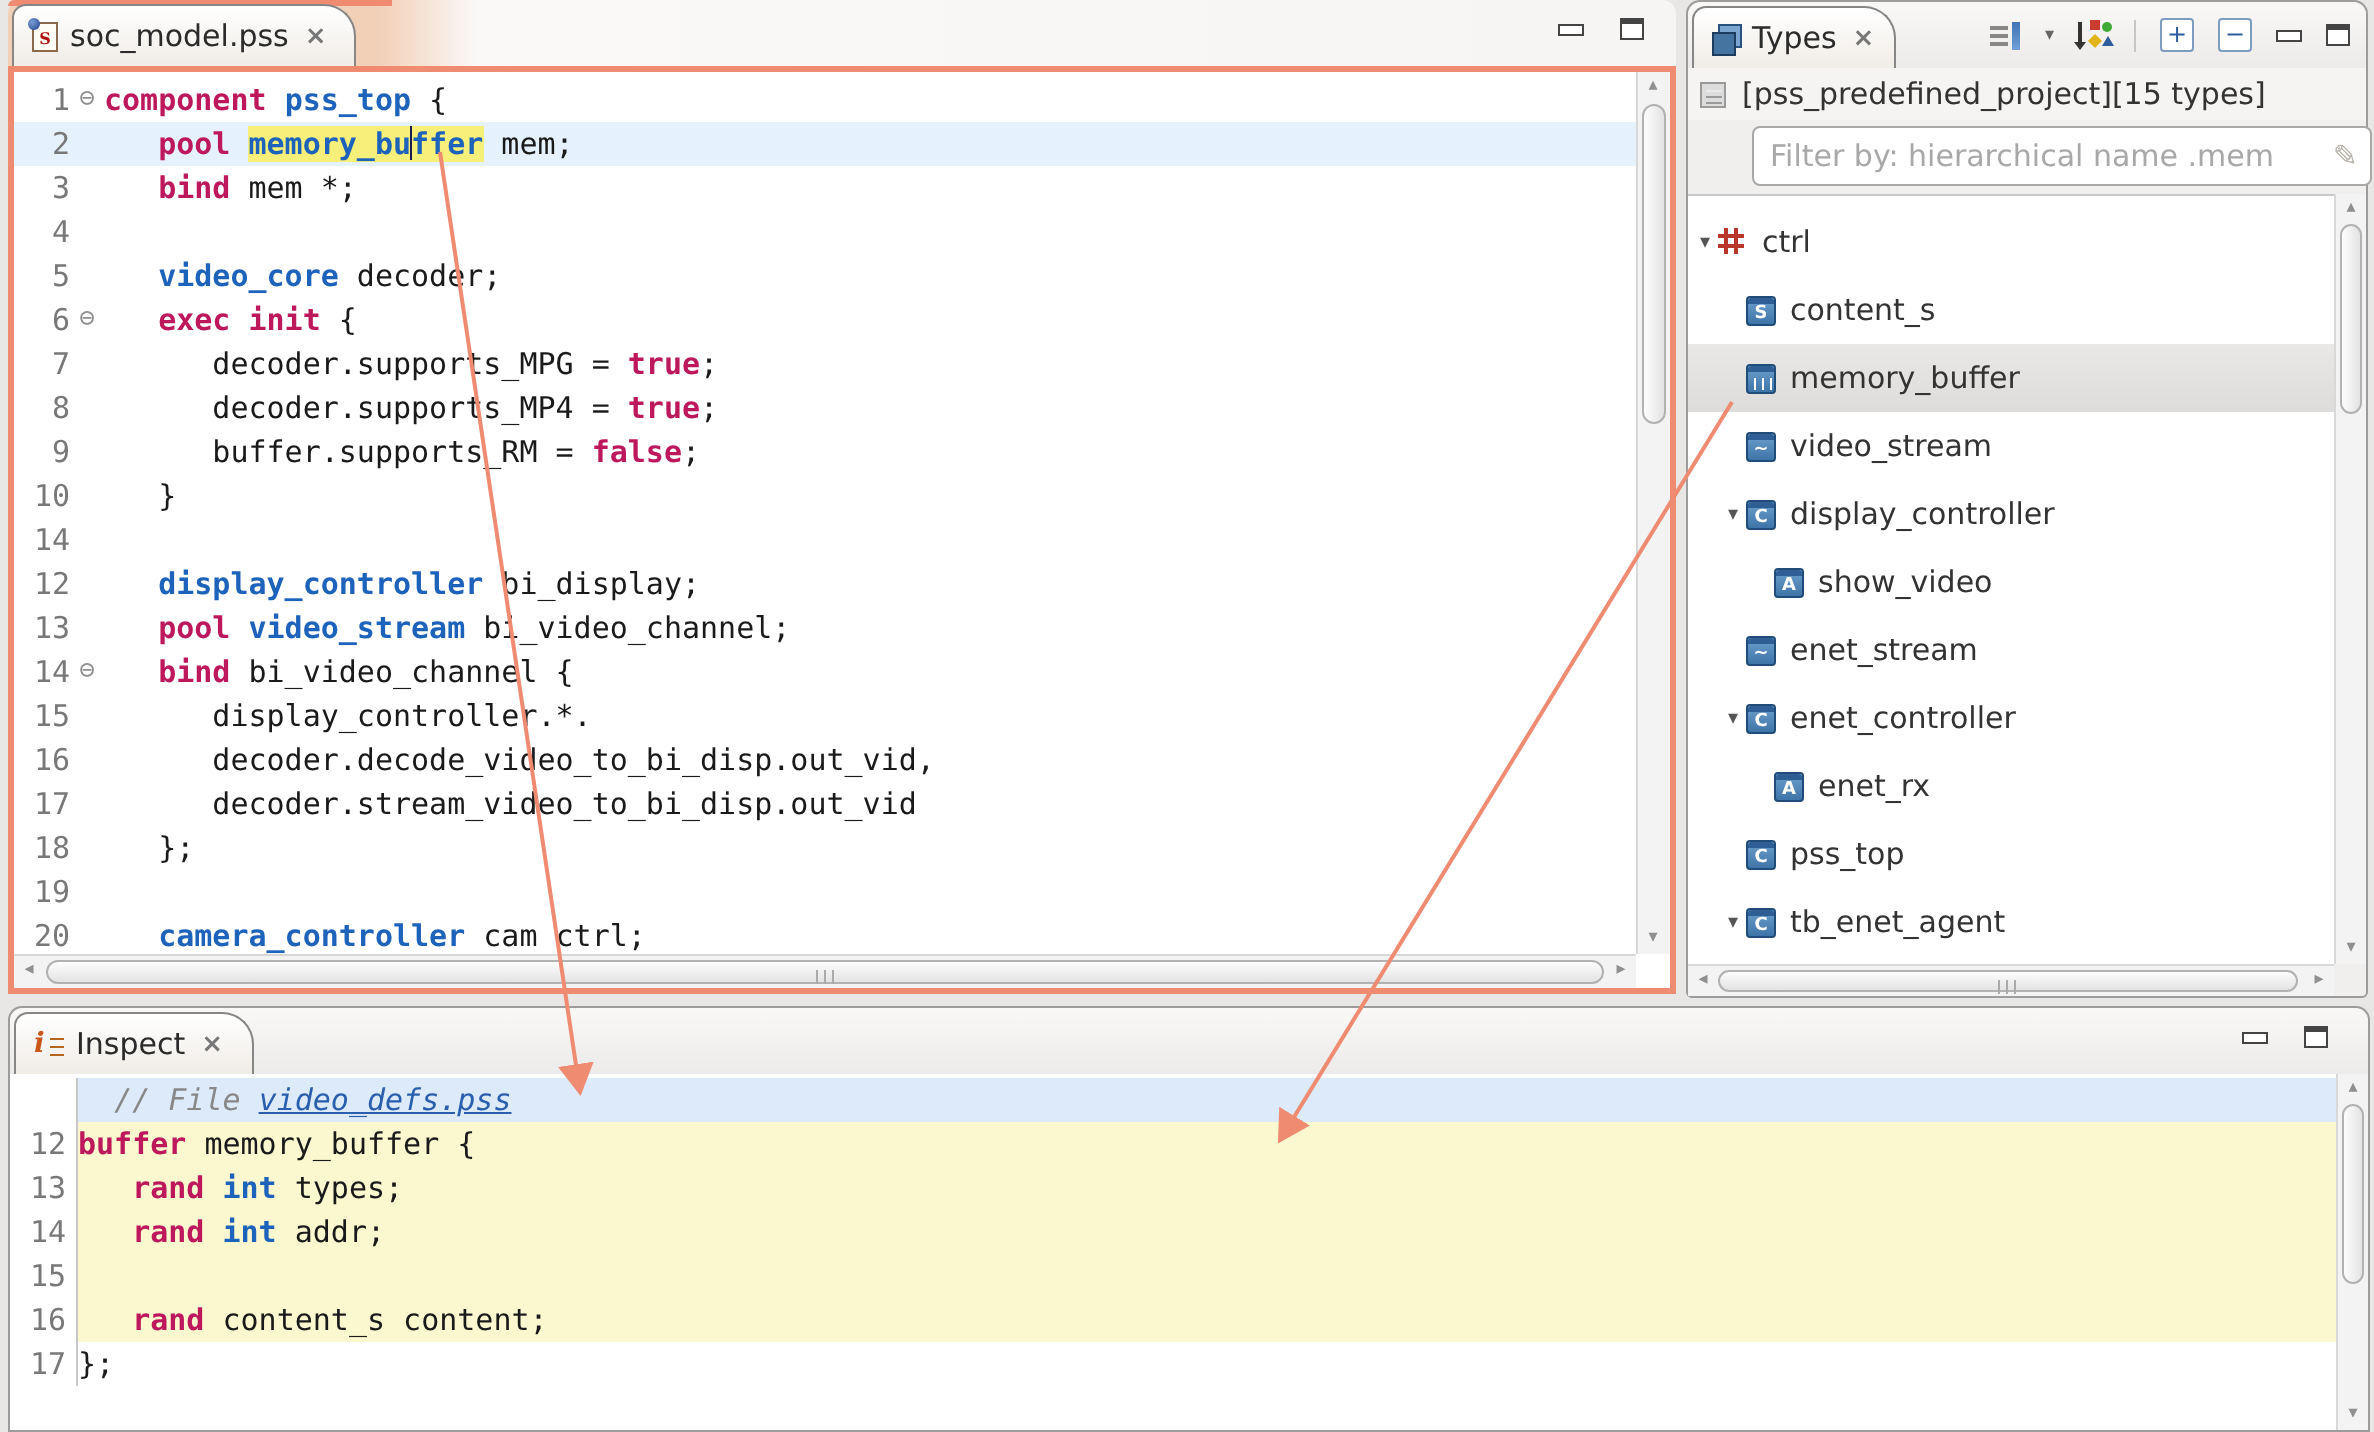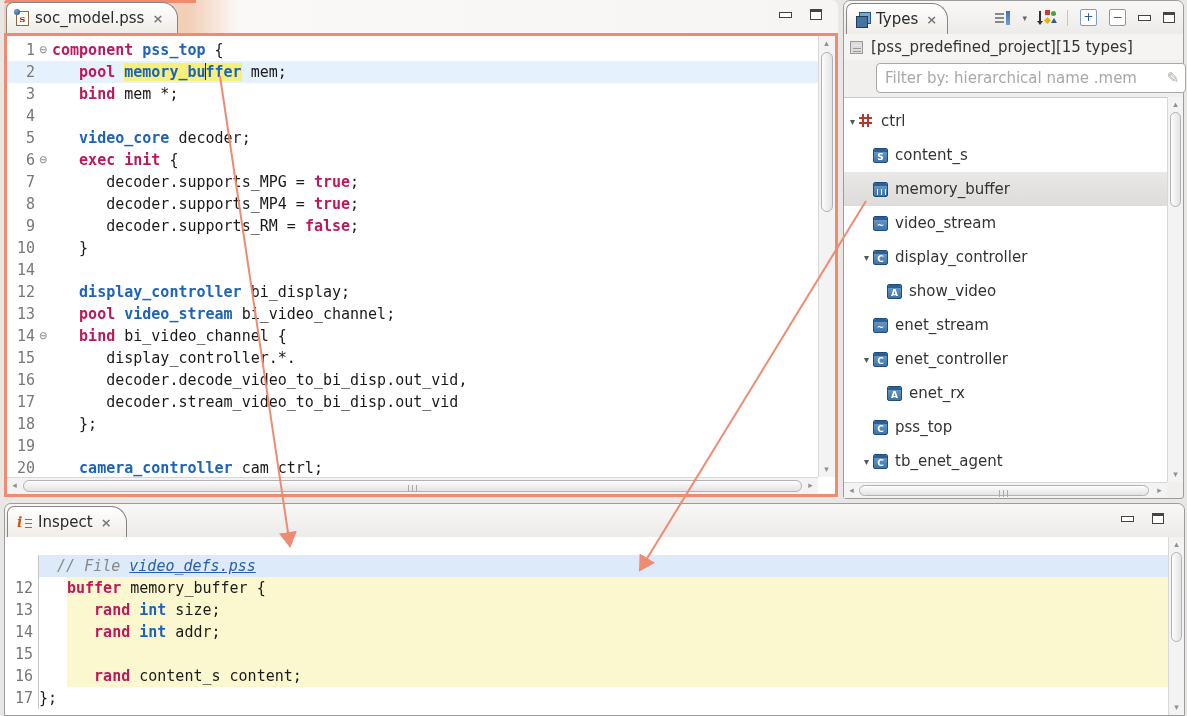--- a/index.html
+++ b/index.html
@@ -83,26 +83,26 @@
     linear-gradient(#b8372a,#b8372a) 0 8px/13px 2px no-repeat,
     linear-gradient(#b8372a,#b8372a) 3px 0/2px 13px no-repeat,
     linear-gradient(#b8372a,#b8372a) 8px 0/2px 13px no-repeat;}
   .icon-bars::after{content:'';position:absolute;left:3px;top:6px;width:9px;height:6px;
     background:repeating-linear-gradient(90deg,#fff 0 1px,transparent 1px 4px);}
   #types-vsb{position:absolute;top:96px;right:0;bottom:16px;width:16px;background:#f3f3f3;border-left:1px solid #d8d8d8;}
   #types-hsb{position:absolute;left:0;right:16px;bottom:0;height:16px;background:#f3f3f3;border-top:1px solid #d8d8d8;}
 
   
   #inspect-panel{left:4px;top:503px;width:1181px;height:213px;border-radius:7px 7px 0 0;}
-  #inspect-content{position:absolute;left:0;top:33px;right:0;bottom:0;background:#fff;overflow:hidden;padding-top:18px;}
+  #inspect-content{position:absolute;left:0;top:33px;right:0;bottom:0;background:#fff;overflow:hidden;padding-top:2px;}
   .irow{height:22px;line-height:22px;display:flex;font-family:"DejaVu Sans Mono",monospace;font-size:15px;white-space:pre;}
   .iln{flex:none;width:34px;text-align:right;padding-right:5px;color:#787878;border-right:1px solid #c8c8c8;}
   .icode{flex:1;}
   .irow .bg-hdr{background:#dceafa;}
-  .irow .bg-yl{background:#fbf8d0;margin-left:28px;}
+  .irow .bg-yl{background:#fbf8d0;}
   #inspect-vsb{position:absolute;top:33px;right:0;bottom:0;width:16px;background:#f3f3f3;border-left:1px solid #d8d8d8;}
   #inspect-gutter-fill{position:absolute;left:0;top:33px;bottom:0;width:35px;border-right:1px solid #c8c8c8;background:#fff;}
 
   
   .file-icon{position:relative;width:13px;height:15px;background:#fdfdf5;border:1px solid #8a6a4a;
     font-size:8px;font-weight:bold;color:#b01010;text-align:center;line-height:15px;font-family:"DejaVu Serif",serif;}
   .file-icon::after{content:'';position:absolute;left:-3px;top:-3px;width:6px;height:6px;border-radius:50%;
     background:radial-gradient(circle at 35% 35%,#7a9fd4,#1d3f8f);}
   .types-icon{position:relative;width:14px;height:14px;}
   .types-icon::before{content:'';position:absolute;left:3px;top:0;width:10px;height:10px;background:#7aa6d0;border:1px solid #28527e;}
@@ -146,21 +146,21 @@
   <div id="editor-content">
     <div id="editor-code">
         <div class="code-line"><span class="ln">1</span><span class="fold">⊖</span><span class="codetext"><span class="tok-kw">component</span><span class="tok-pl"> </span><span class="tok-ty">pss_top</span><span class="tok-pl"> {</span></span></div>
         <div class="code-line current"><span class="ln">2</span><span class="fold"></span><span class="codetext"><span class="tok-pl">   </span><span class="tok-kw">pool</span><span class="tok-pl"> </span><span class="tok-hl">memory_bu</span><span class="caret"></span><span class="tok-hl">ffer</span><span class="tok-pl"> mem;</span></span></div>
         <div class="code-line"><span class="ln">3</span><span class="fold"></span><span class="codetext"><span class="tok-pl">   </span><span class="tok-kw">bind</span><span class="tok-pl"> mem *;</span></span></div>
         <div class="code-line"><span class="ln">4</span><span class="fold"></span><span class="codetext"></span></div>
         <div class="code-line"><span class="ln">5</span><span class="fold"></span><span class="codetext"><span class="tok-pl">   </span><span class="tok-ty">video_core</span><span class="tok-pl"> decoder;</span></span></div>
         <div class="code-line"><span class="ln">6</span><span class="fold">⊖</span><span class="codetext"><span class="tok-pl">   </span><span class="tok-kw">exec init</span><span class="tok-pl"> {</span></span></div>
         <div class="code-line"><span class="ln">7</span><span class="fold"></span><span class="codetext"><span class="tok-pl">      decoder.supports_MPG = </span><span class="tok-kw">true</span><span class="tok-pl">;</span></span></div>
         <div class="code-line"><span class="ln">8</span><span class="fold"></span><span class="codetext"><span class="tok-pl">      decoder.supports_MP4 = </span><span class="tok-kw">true</span><span class="tok-pl">;</span></span></div>
-        <div class="code-line"><span class="ln">9</span><span class="fold"></span><span class="codetext"><span class="tok-pl">      decoder.supports_RM = </span><span class="tok-kw">false</span><span class="tok-pl">;</span></span></div>
+        <div class="code-line"><span class="ln">9</span><span class="fold"></span><span class="codetext"><span class="tok-pl">      buffer.supports_RM = </span><span class="tok-kw">false</span><span class="tok-pl">;</span></span></div>
         <div class="code-line"><span class="ln">10</span><span class="fold"></span><span class="codetext"><span class="tok-pl">   }</span></span></div>
         <div class="code-line"><span class="ln">14</span><span class="fold"></span><span class="codetext"></span></div>
         <div class="code-line"><span class="ln">12</span><span class="fold"></span><span class="codetext"><span class="tok-pl">   </span><span class="tok-ty">display_controller</span><span class="tok-pl"> bi_display;</span></span></div>
         <div class="code-line"><span class="ln">13</span><span class="fold"></span><span class="codetext"><span class="tok-pl">   </span><span class="tok-kw">pool</span><span class="tok-pl"> </span><span class="tok-ty">video_stream</span><span class="tok-pl"> bi_video_channel;</span></span></div>
         <div class="code-line"><span class="ln">14</span><span class="fold">⊖</span><span class="codetext"><span class="tok-pl">   </span><span class="tok-kw">bind</span><span class="tok-pl"> bi_video_channel {</span></span></div>
         <div class="code-line"><span class="ln">15</span><span class="fold"></span><span class="codetext"><span class="tok-pl">      display_controller.*.</span></span></div>
         <div class="code-line"><span class="ln">16</span><span class="fold"></span><span class="codetext"><span class="tok-pl">      decoder.decode_video_to_bi_disp.out_vid,</span></span></div>
         <div class="code-line"><span class="ln">17</span><span class="fold"></span><span class="codetext"><span class="tok-pl">      decoder.stream_video_to_bi_disp.out_vid</span></span></div>
         <div class="code-line"><span class="ln">18</span><span class="fold"></span><span class="codetext"><span class="tok-pl">   };</span></span></div>
         <div class="code-line"><span class="ln">19</span><span class="fold"></span><span class="codetext"></span></div>
@@ -285,21 +285,21 @@
     </div>
     <div class="winbtns" style="right:20px;">
       <span class="btn-min"></span>
       <span class="btn-max"></span>
     </div>
   </div>
   <div id="inspect-gutter-fill"></div>
   <div id="inspect-content">
       <div class="irow"><span class="iln"></span><span class="icode bg-hdr"><span class="tok-pl">  </span><span class="tok-cm">// File </span><span class="tok-lk">video_defs.pss</span></span></div>
       <div class="irow"><span class="iln">12</span><span class="icode bg-yl"><span class="tok-kw">buffer</span><span class="tok-pl"> memory_buffer {</span></span></div>
-      <div class="irow"><span class="iln">13</span><span class="icode bg-yl"><span class="tok-pl">   </span><span class="tok-kw">rand</span><span class="tok-pl"> </span><span class="tok-ty">int</span><span class="tok-pl"> size;</span></span></div>
+      <div class="irow"><span class="iln">13</span><span class="icode bg-yl"><span class="tok-pl">   </span><span class="tok-kw">rand</span><span class="tok-pl"> </span><span class="tok-ty">int</span><span class="tok-pl"> types;</span></span></div>
       <div class="irow"><span class="iln">14</span><span class="icode bg-yl"><span class="tok-pl">   </span><span class="tok-kw">rand</span><span class="tok-pl"> </span><span class="tok-ty">int</span><span class="tok-pl"> addr;</span></span></div>
       <div class="irow"><span class="iln">15</span><span class="icode bg-yl"></span></div>
       <div class="irow"><span class="iln">16</span><span class="icode bg-yl"><span class="tok-pl">   </span><span class="tok-kw">rand</span><span class="tok-pl"> content_s content;</span></span></div>
       <div class="irow"><span class="iln">17</span><span class="icode"><span class="tok-pl">};</span></span></div>
     </div>
   <div id="inspect-vsb">
     <span class="sb-arrow" style="top:0;left:0;">▴</span>
     <div class="thumb" style="left:2px;right:2px;top:15px;height:90px;"></div>
     <span class="sb-arrow" style="bottom:0;left:0;">▾</span>
   </div>

